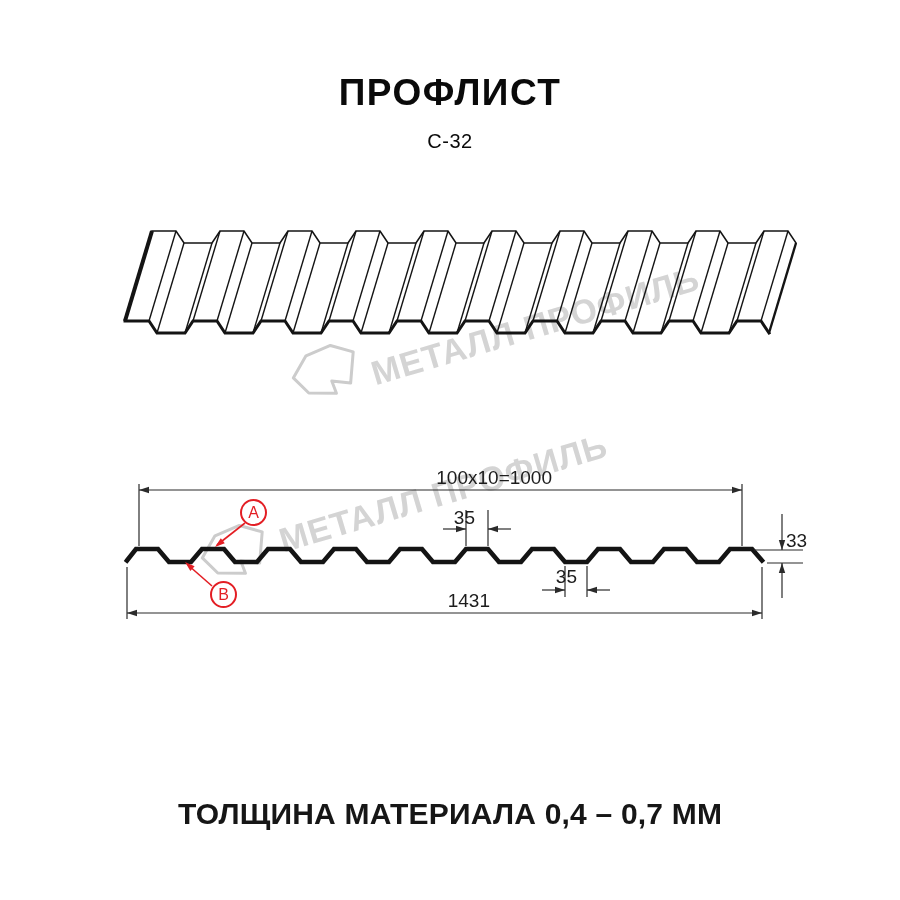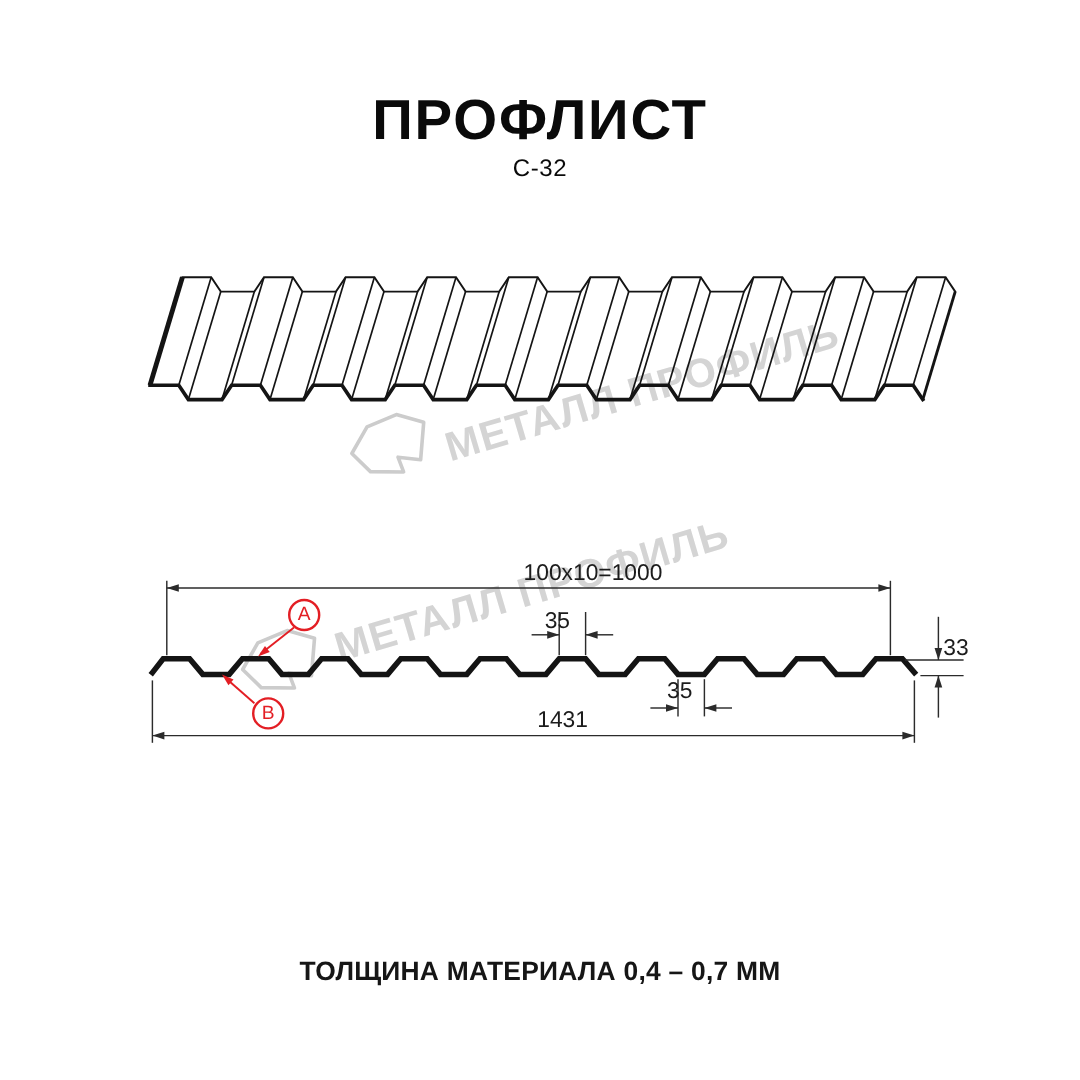--- a/index.html
+++ b/index.html
@@ -1,21 +1,21 @@
 <!DOCTYPE html>
 <html><head>
 <meta charset="utf-8">
 <style>
   html,body{margin:0;padding:0;background:#ffffff;}
   #canvas{position:relative;width:900px;height:900px;background:#fff;overflow:hidden;
           font-family:"Liberation Sans",sans-serif;color:#111;}
   .abs{position:absolute;}
-  #title{left:0;right:0;top:72px;text-align:center;font-size:47px;font-weight:800;letter-spacing:1.5px;z-index:3;color:#0a0a0a;}
+  #title{left:0;right:0;top:72px;text-align:center;font-size:37px;font-weight:800;letter-spacing:1.5px;z-index:3;color:#0a0a0a;}
   #subtitle{left:0;right:0;top:130px;text-align:center;font-size:20px;font-weight:500;letter-spacing:.5px;z-index:3;color:#0a0a0a;}
-  #footer{left:0;right:0;top:797px;text-align:center;font-size:22px;font-weight:700;letter-spacing:.2px;z-index:3;color:#161616;}
+  #footer{left:0;right:0;top:797px;text-align:center;font-size:30px;font-weight:700;letter-spacing:.2px;z-index:3;color:#161616;}
   .wm{z-index:1;white-space:nowrap;font-weight:700;font-size:34px;letter-spacing:1px;color:#d4d4d4;
       transform-origin:0 50%;transform:rotate(-16.5deg);line-height:34px;height:34px;}
   #wm1{left:372px;top:357px;}
   #wm2{left:280px;top:524px;}
   .logo{z-index:1;transform:rotate(-12deg);}
   #logo1{left:290px;top:344px;}
   #logo2{left:199px;top:524px;}
   #drawing{left:0;top:0;z-index:2;}
   .dim{z-index:3;font-size:19px;color:#1c1c1c;line-height:20px;}
   .dimc{text-align:right;}

